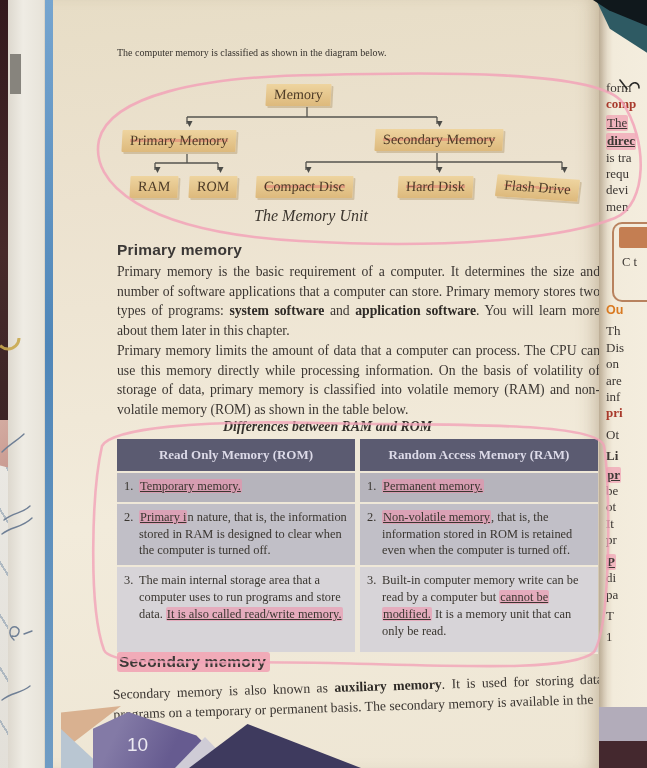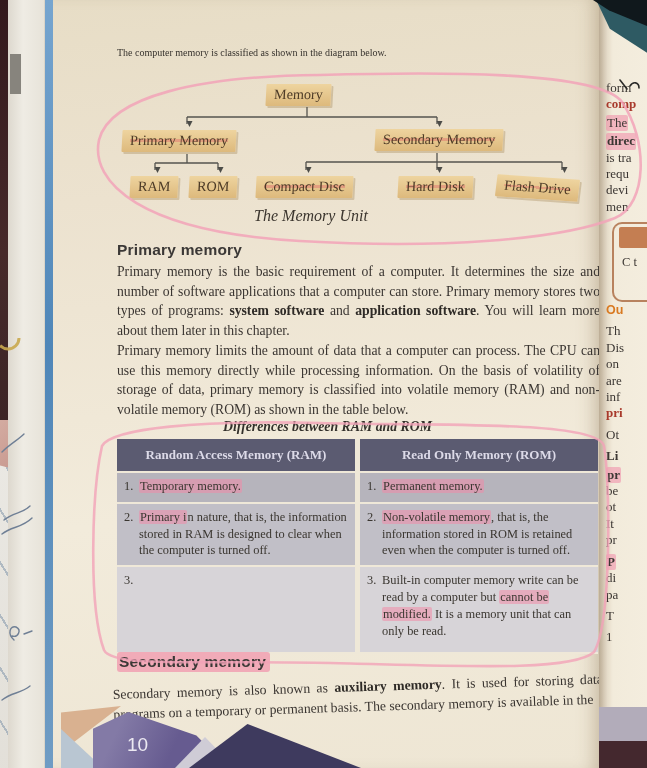--- a/index.html
+++ b/index.html
@@ -71,21 +71,21 @@
     font-weight:bold;font-size:15.5px;color:#3b3836;letter-spacing:.2px;
   }
   .para{
     position:absolute;width:483px;font-size:13.7px;line-height:1.44;
     color:#3a3531;text-align:justify;
   }
   .para .b{font-weight:bold;color:#2e2a26;}
   .hl{
     background:rgba(241,138,168,.55);
     border-radius:2px;padding:0 1px;
-    -webkit-box-decoration-break:clone;box-decoration-break:clone;
+    -webkit-box-decoration-break:clone;box-decoration-break:clone;text-decoration:underline;
   }
   .tbl-caption{
     position:absolute;left:170px;top:419px;width:300px;text-align:left;
     font-style:italic;font-weight:bold;font-size:13.8px;color:#33302b;
   }
   
   .tbl{position:absolute;left:64px;top:439px;width:481px;background:#efe8d8;}
   .trow{display:flex;margin-bottom:2px;}
   .tcell{width:238px;padding:5px 8px 6px 7px;font-size:12.4px;line-height:1.36;color:#3a3630;}
   .tcell + .tcell{margin-left:5px;}
@@ -177,22 +177,22 @@
   <div class="section-h" style="left:64px;top:241px;">Primary memory</div>
 
   <div class="para" style="left:64px;top:262px;"><span>Primary memory is the basic requirement of a computer. It determines the size and number of software applications that a computer can store. Primary memory stores two types of programs: </span><span class="b">system software</span><span> and </span><span class="b">application software</span><span>. You will learn more about them later in this chapter.</span></div>
 
   <div class="para" style="left:64px;top:341px;"><span>Primary memory limits the amount of data that a computer can process. The CPU can use this memory directly while processing information. On the basis of volatility of storage of data, primary memory is classified into volatile memory (RAM) and non-volatile memory (ROM) as shown in the table below.</span></div>
 
   <div class="tbl-caption">Differences between RAM and ROM</div>
 
   <div class="tbl">
     <div class="trow thead">
+      <div class="tcell">Read Only Memory (ROM)</div>
       <div class="tcell">Random Access Memory (RAM)</div>
-      <div class="tcell">Read Only Memory (ROM)</div>
     </div>
     <div class="trow r1">
       <div class="tcell cellflex">
         <span class="cnum">1.</span>
         <span><span class="hl">Temporary memory.</span></span>
       </div>
       <div class="tcell cellflex">
         <span class="cnum">1.</span>
         <span><span class="hl">Permanent memory.</span></span>
       </div>
@@ -203,20 +203,21 @@
         <span><span class="hl">Primary i</span><span>n nature, that is, the information stored in RAM is designed to clear when the computer is turned off.</span></span>
       </div>
       <div class="tcell cellflex">
         <span class="cnum">2.</span>
         <span><span class="hl">Non-volatile memory</span><span>, that is, the information stored in ROM is retained even when the computer is turned off.</span></span>
       </div>
     </div>
     <div class="trow r3">
       <div class="tcell cellflex">
         <span class="cnum">3.</span>
+        <span><span>The main internal storage area that a computer uses to run programs and store data. </span><span class="hl">It is also called read/write memory.</span></span>
       </div>
       <div class="tcell cellflex">
         <span class="cnum">3.</span>
         <span><span>Built-in computer memory write can be read by a computer but </span><span class="hl">cannot be modified.</span><span> It is a memory unit that can only be read.</span></span>
       </div>
     </div>
   </div>
 
   <div class="section-h h2-wrap"><span class="hl2">Secondary memory</span></div>
 

